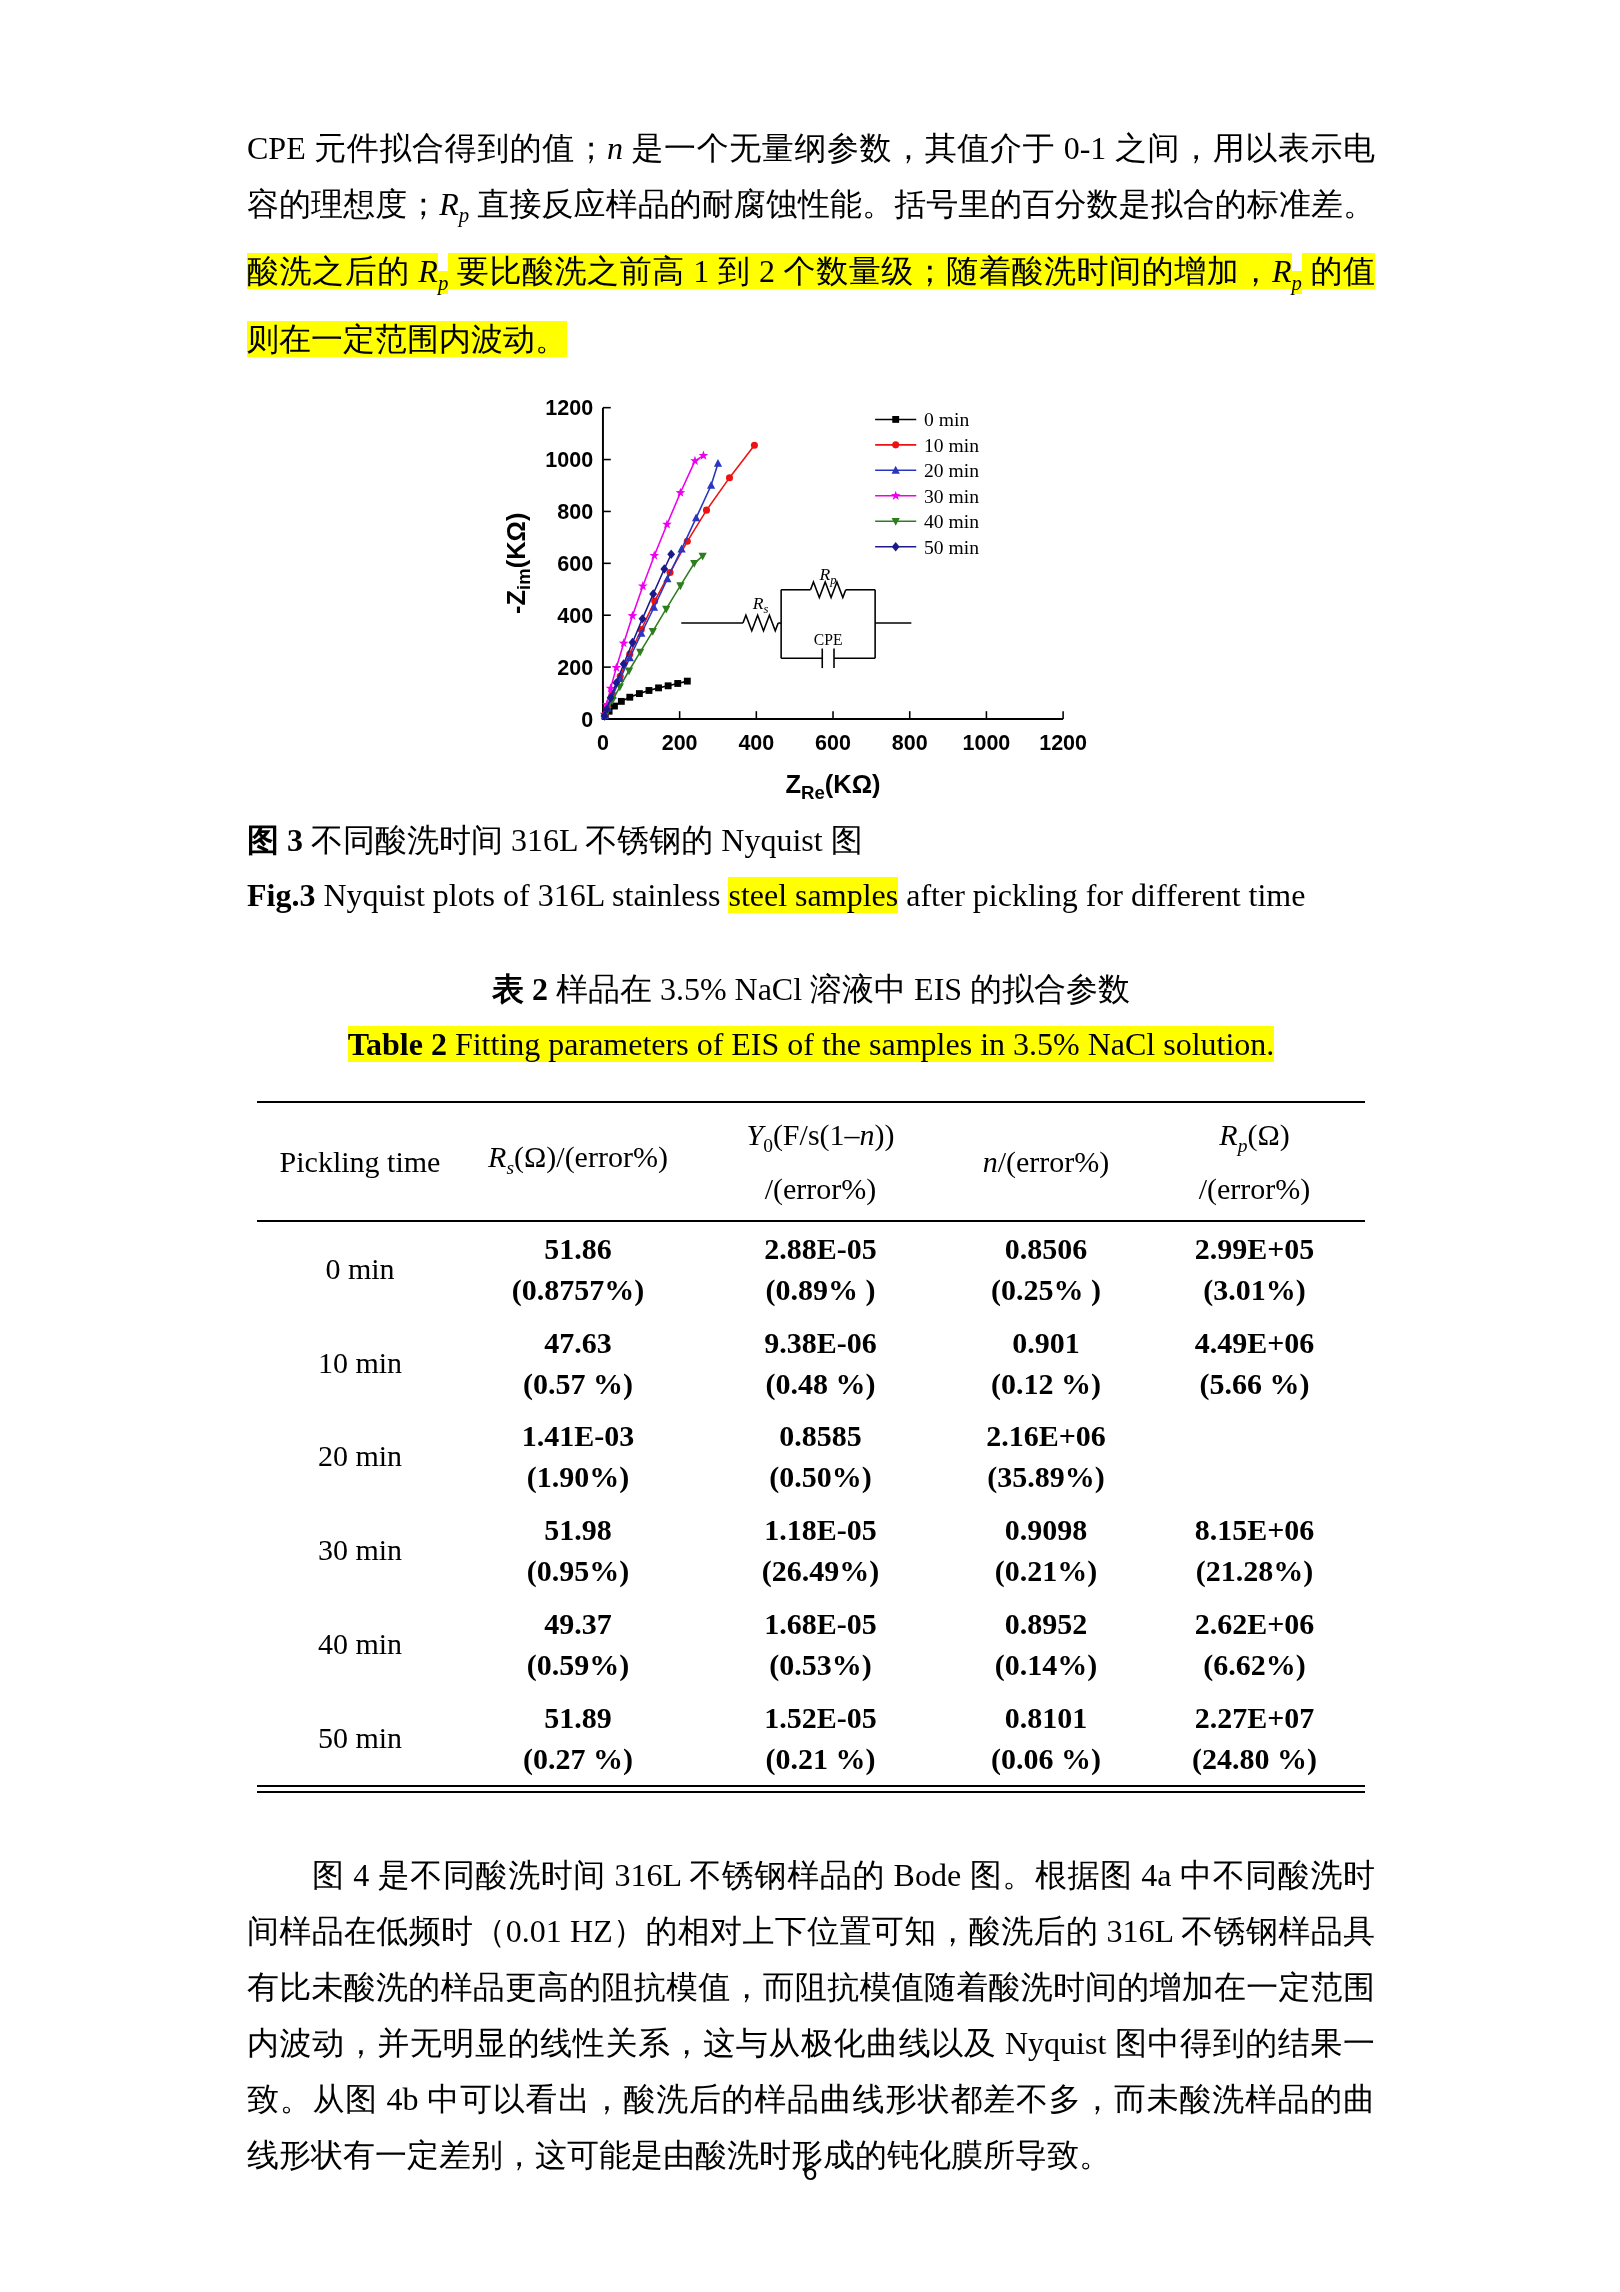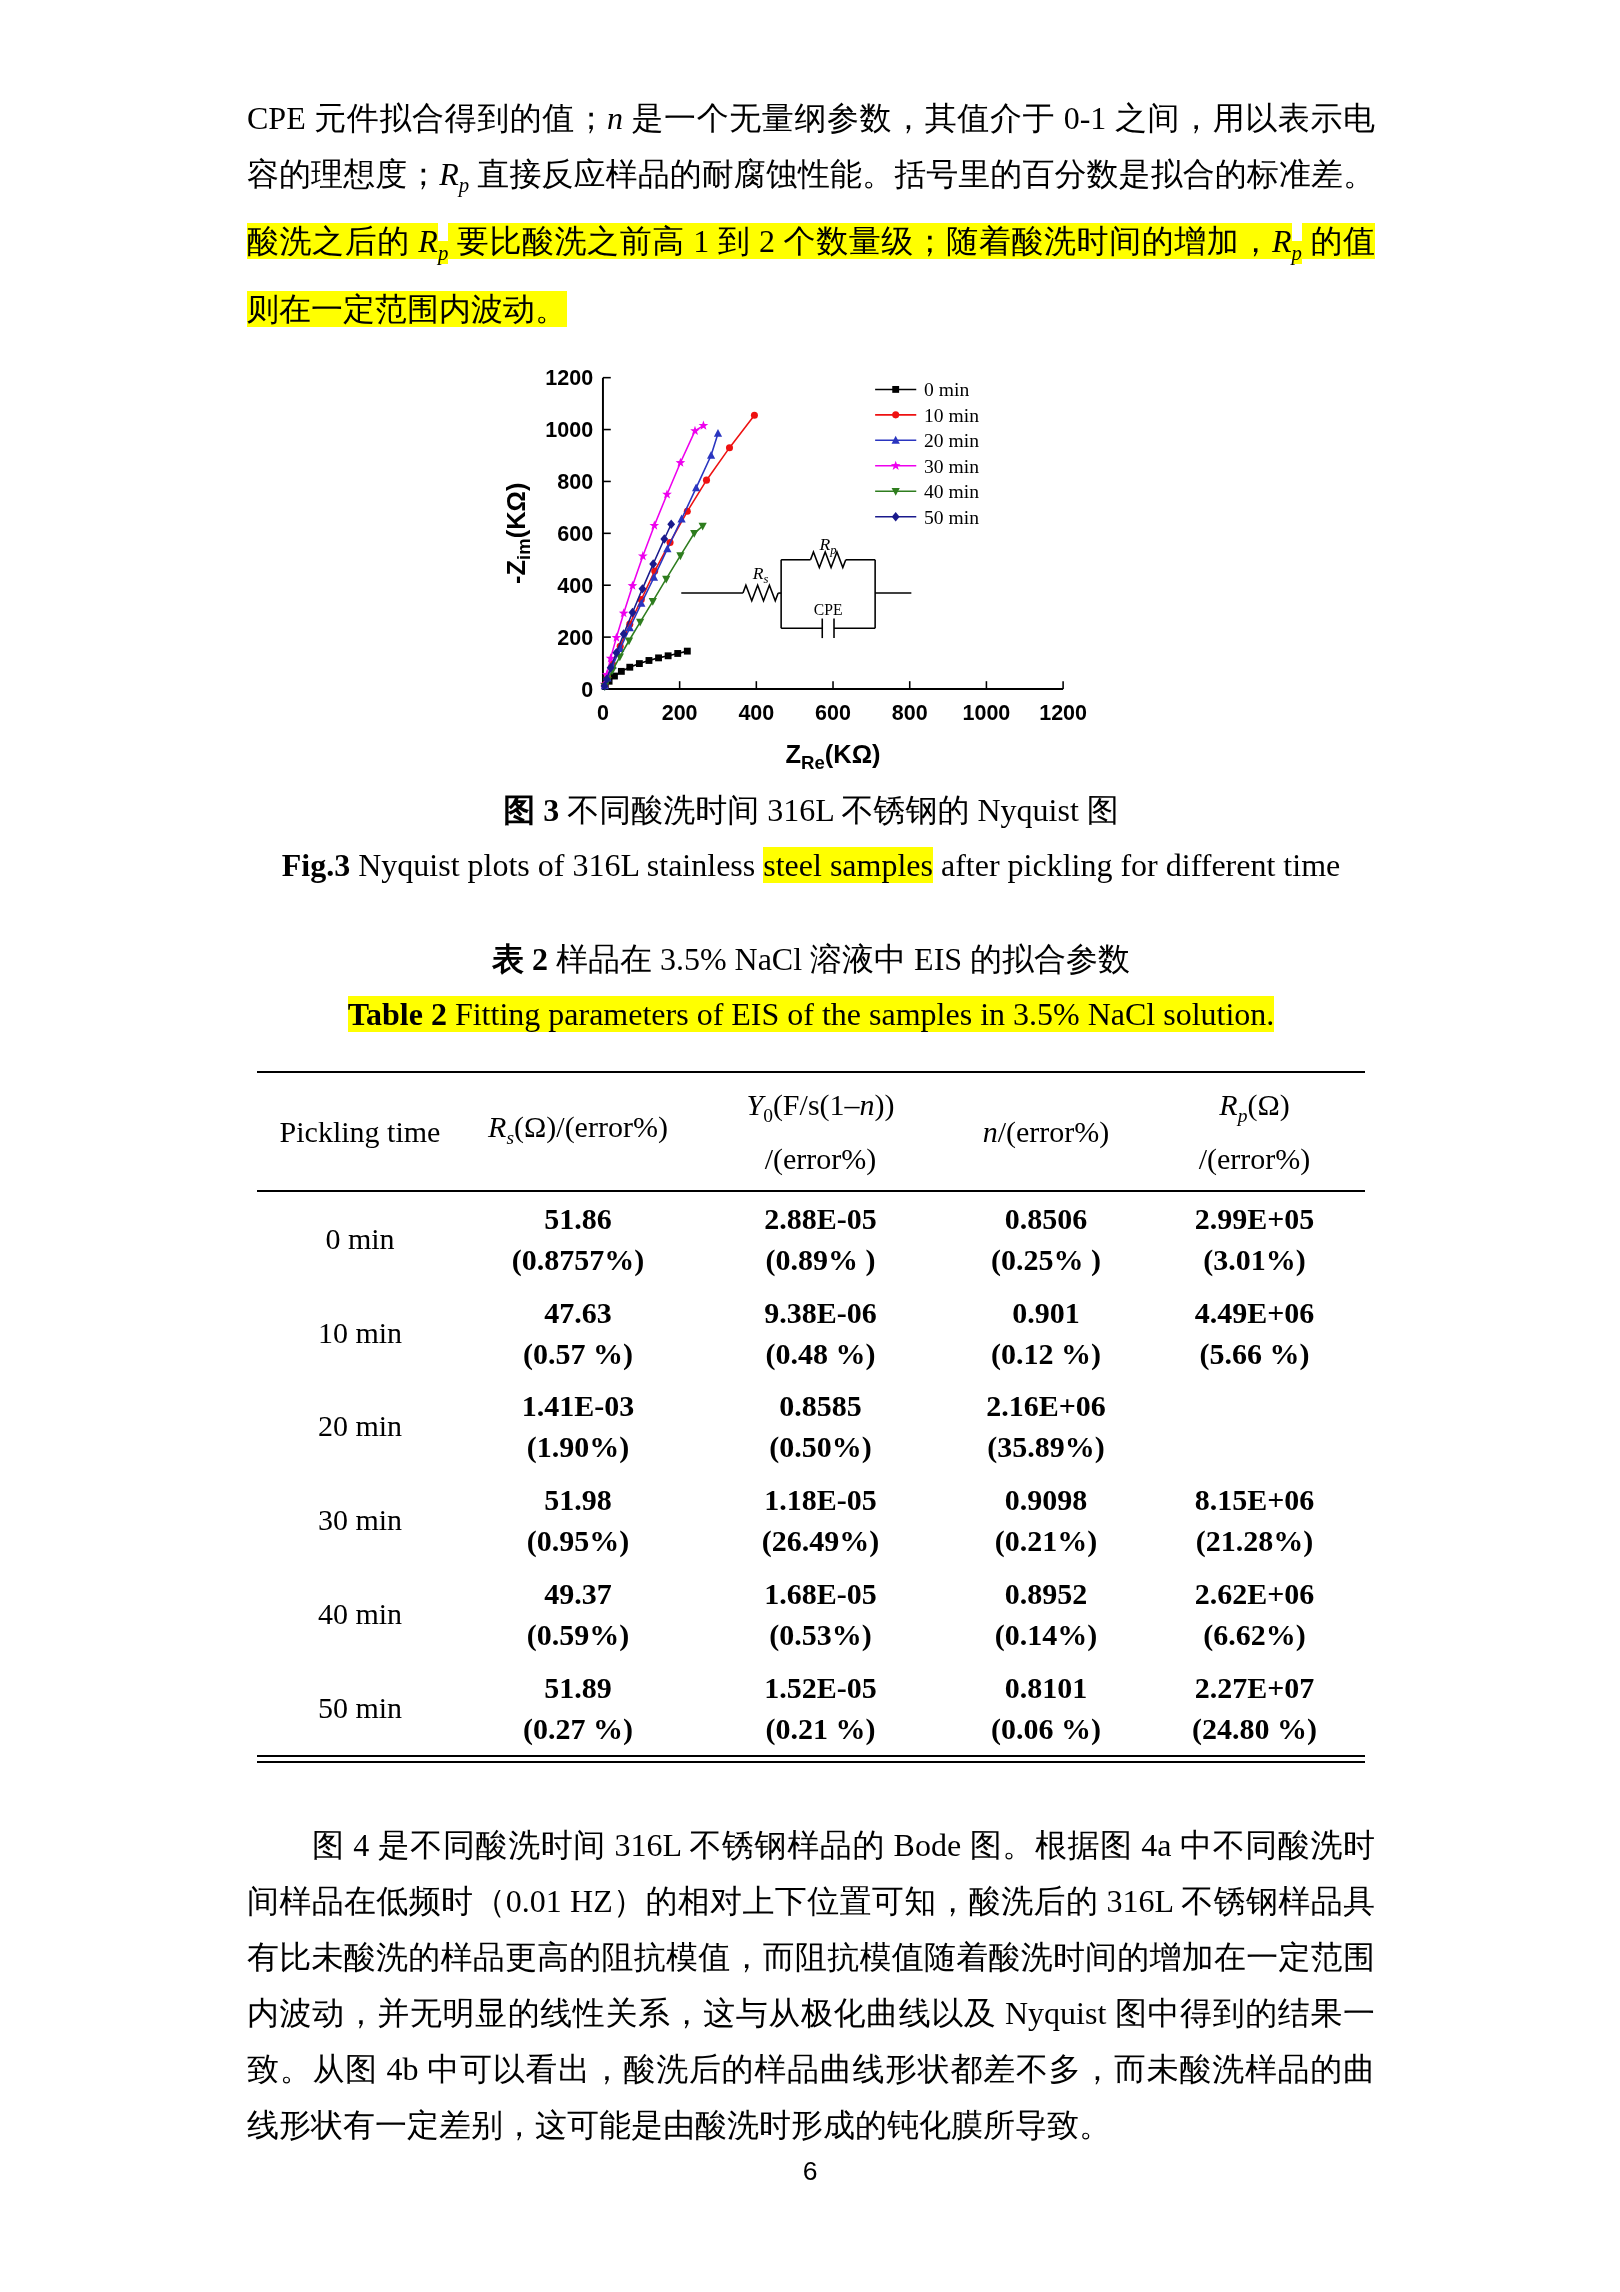--- a/index.html
+++ b/index.html
@@ -1,30 +1,30 @@
 <!DOCTYPE html>
 <html><head>
 <meta charset="utf-8">
 <style>
   * { box-sizing: border-box; }
   html, body { margin: 0; padding: 0; background: #ffffff; }
   .page {
     width: 1620px; height: 2293px; margin: 0 auto; background: #fff;
-    padding: 90px 245px 0 247px; position: relative; overflow: hidden;
+    padding: 120px 245px 0 247px; position: relative; overflow: hidden;
     font-family: "Liberation Serif", "DejaVu Serif", serif; color: #000;
   }
   .para { font-size: 32px; line-height: 56px; text-align: justify; margin: 0; }
   .para2 { margin-top: 54px; text-indent: 65px; }
   .hl { background: #ffff00; }
   .it { font-style: italic; }
   .bd { font-weight: bold; }
   sub { font-size: 0.65em; }
   .figure { width: 632px; margin: 25.5px auto 0; }
   .figure svg { display: block; }
-  .caption { text-align: center; font-size: 32px; line-height: 55px; margin: 0; }
+  .caption { font-size: 32px; line-height: 55px; margin: 0; }
   .tabletitle { text-align: center; font-size: 32px; line-height: 55px; margin: 0; }
   .tabletitle.first { margin-top: 39px; }
   .eis-table { width: 1108px; margin: 29px auto 0; font-size: 30px; }
   .trow { display: grid; grid-template-columns: 206px 230px 255px 196px 221px; }
   .thead { border-top: 2.9px solid #000; border-bottom: 2px solid #000; padding: 9.8px 0; align-items: center; }
   .hcell { text-align: center; line-height: 43px; }
   .bcell { text-align: center; padding: 5.9px 0; }
   .tval, .terr { line-height: 41px; font-weight: bold; }
   .timecell { display: flex; align-items: center; justify-content: center; }
   .tbottom { border-top: 2px solid #000; border-bottom: 2.9px solid #000; height: 8.8px; }

